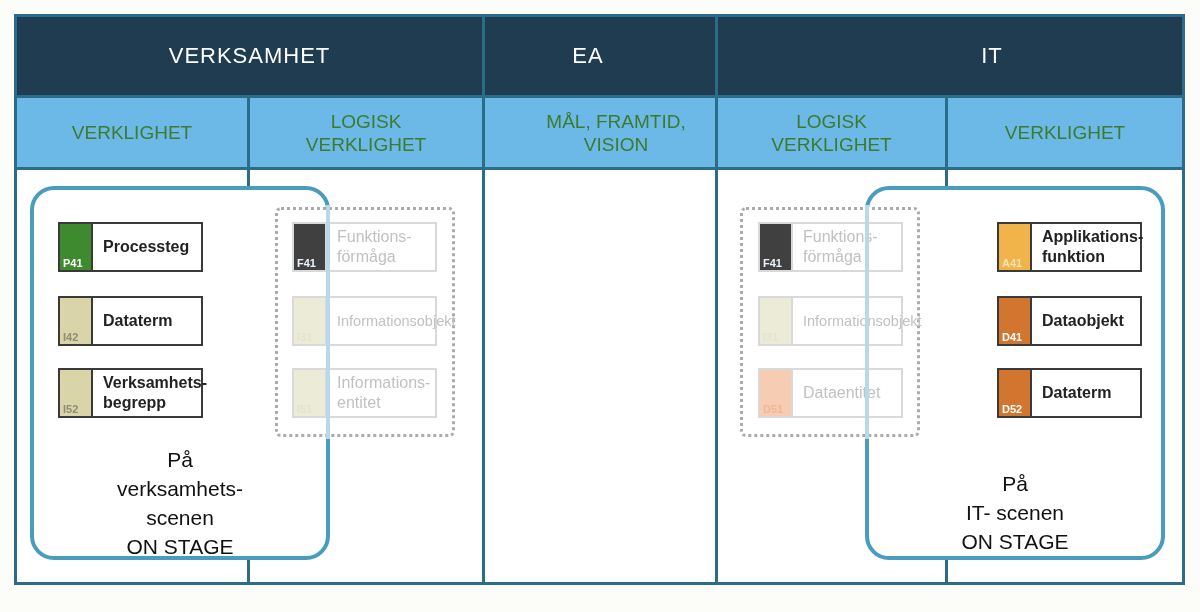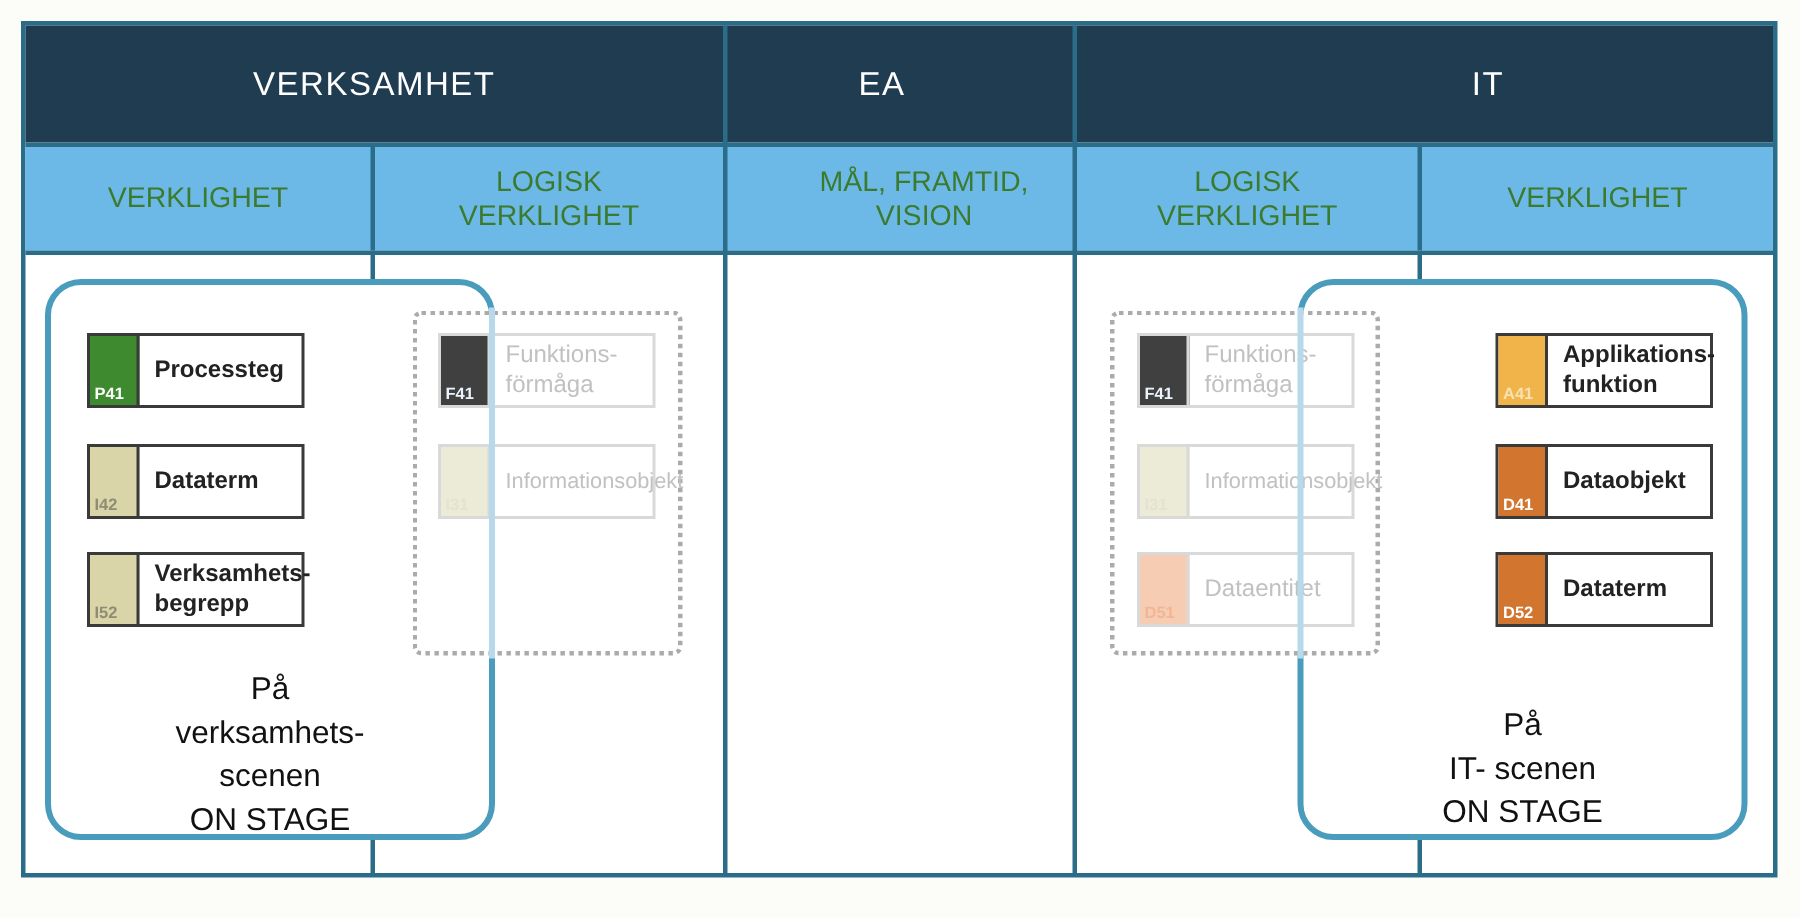--- a/index.html
+++ b/index.html
@@ -83,20 +83,27 @@
         </span>
       <span class="lbl">Funktions-
 förmåga</span>
     </div>
     <div class="abs ebox faded" style="left:275px;top:279px">
       <span class="tab tab-ftan">
           <span class="code">I31</span>
         </span>
       <span class="lbl" style="font-size:14.5px">Informationsobjekt</span>
     </div>
+    <div class="abs ebox faded" style="left:275px;top:351px">
+      <span class="tab tab-ftan">
+          <span class="code">I51</span>
+        </span>
+      <span class="lbl">Informations-
+entitet</span>
+    </div>
 
     <div class="abs ebox faded" style="left:741px;top:205px">
       <span class="tab tab-fblue">
           <span class="code">F41</span>
         </span>
       <span class="lbl">Funktions-
 förmåga</span>
     </div>
     <div class="abs ebox faded" style="left:741px;top:279px">
       <span class="tab tab-ftan">

